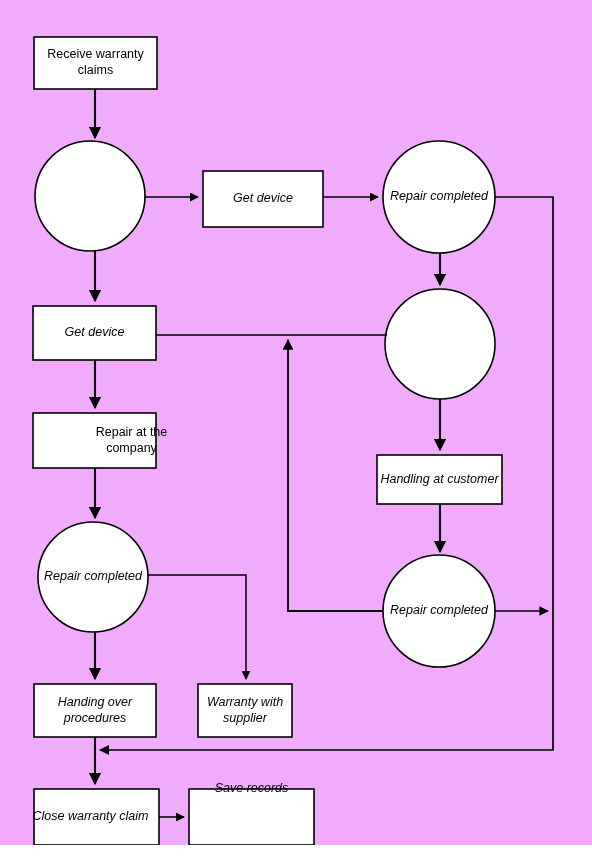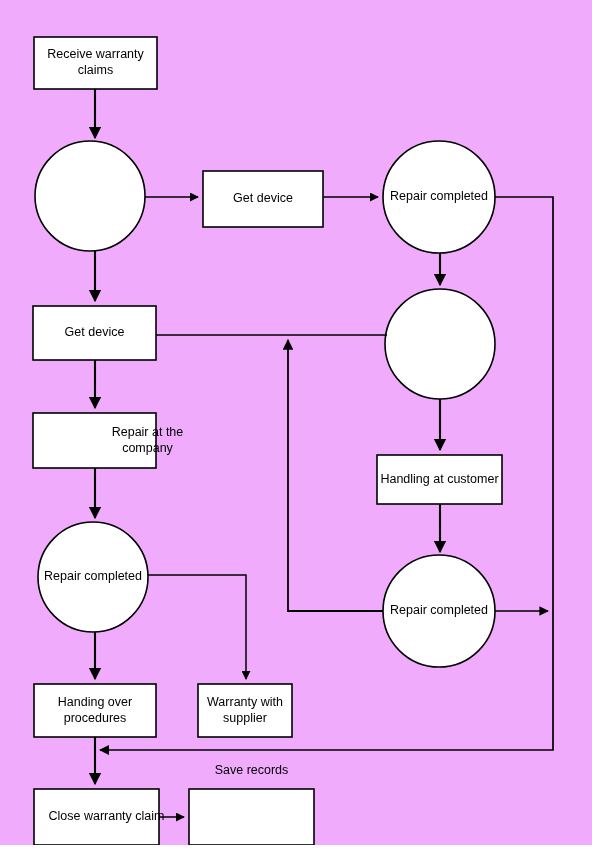--- a/index.html
+++ b/index.html
@@ -31,20 +31,21 @@
     justify-content: center;
     text-align: center;
     color: #000000;
     font-size: 12.5px;
     line-height: 1.25;
     pointer-events: none;
     white-space: pre-line;
   }
   .node-label.nowrap {
     white-space: nowrap;
+    font-style: italic;
   }
 </style>
 </head>
 <body>
 
 <div id="flowchart-canvas">
 
   <svg id="flow-svg" viewBox="0 0 592 864">
     <defs>
       <marker id="arrow" viewBox="0 0 10 10" refX="9" refY="5" markerWidth="6" markerHeight="6" orient="auto-start-reverse">
@@ -111,32 +112,32 @@
 claims</div>
 
 
   <div class="node-label nowrap" style="left:203px; top:171px; width:120px; height:56px;">Get device</div>
 
   <div class="node-label nowrap" style="left:383px; top:182px; width:112px; height:30px;">Repair completed</div>
 
   <div class="node-label nowrap" style="left:33px; top:306px; width:123px; height:54px;">Get device</div>
 
 
-  <div class="node-label" style="left:39px; top:413px; width:123px; height:55px;padding-left:47px;">Repair at the
+  <div class="node-label" style="left:23px; top:413px; width:123px; height:55px;padding-left:47px;">Repair at the
 company</div>
 
   <div class="node-label nowrap" style="left:377px; top:455px; width:125px; height:49px;text-align:right;">Handling at customer</div>
 
   <div class="node-label nowrap" style="left:38px; top:562px; width:110px; height:30px;">Repair completed</div>
 
   <div class="node-label nowrap" style="left:383px; top:596px; width:112px; height:30px;">Repair completed</div>
 
-  <div class="node-label" style="left:34px; top:684px; width:122px; height:53px;">Handing over
+  <div class="node-label" style="left:34px; top:684px; width:122px; height:53px;font-style:italic;">Handing over
 procedures</div>
 
-  <div class="node-label" style="left:198px; top:684px; width:94px; height:53px;">Warranty with
+  <div class="node-label" style="left:198px; top:684px; width:94px; height:53px;font-style:italic;">Warranty with
 supplier</div>
 
-  <div class="node-label nowrap" style="left:44px; top:789px; width:125px; height:56px;">Close warranty claim</div>
+  <div class="node-label nowrap" style="left:28px; top:789px; width:125px; height:56px;">Close warranty claim</div>
 
-  <div class="node-label nowrap" style="left:189px; top:743px; width:125px; height:56px;">Save records</div>
+  <div class="node-label nowrap" style="left:189px; top:761px; width:125px; height:56px;">Save records</div>
 
 </div>
 
 </body></html>

